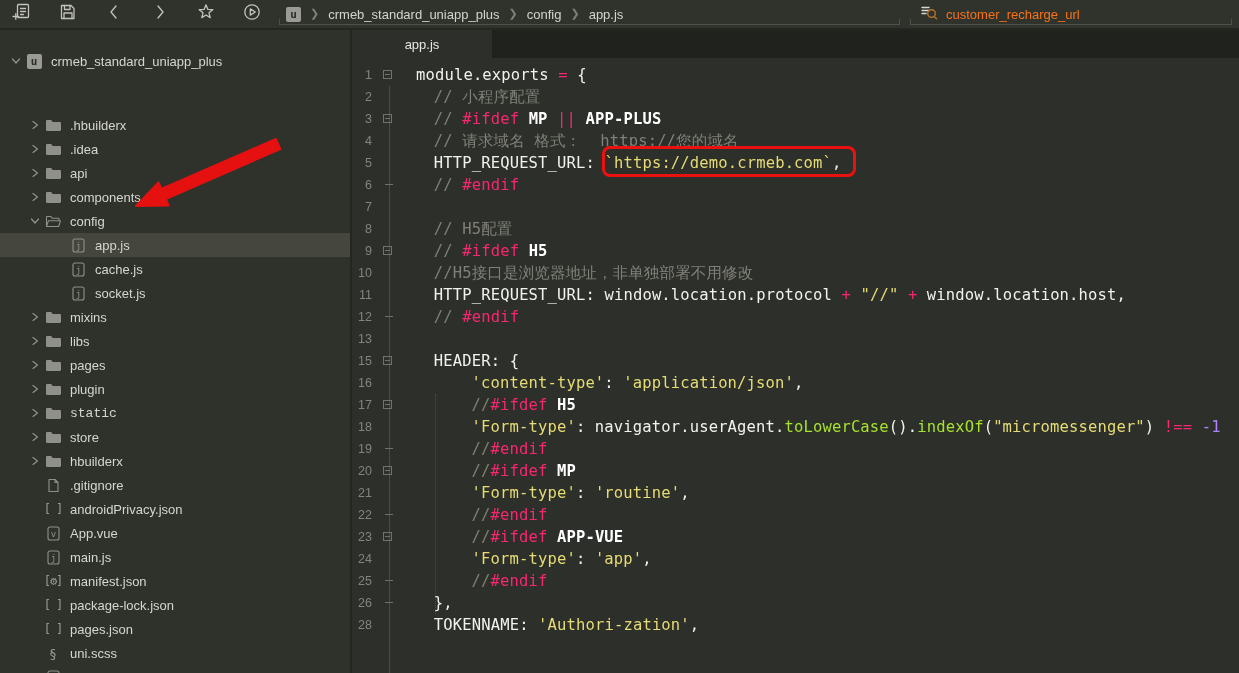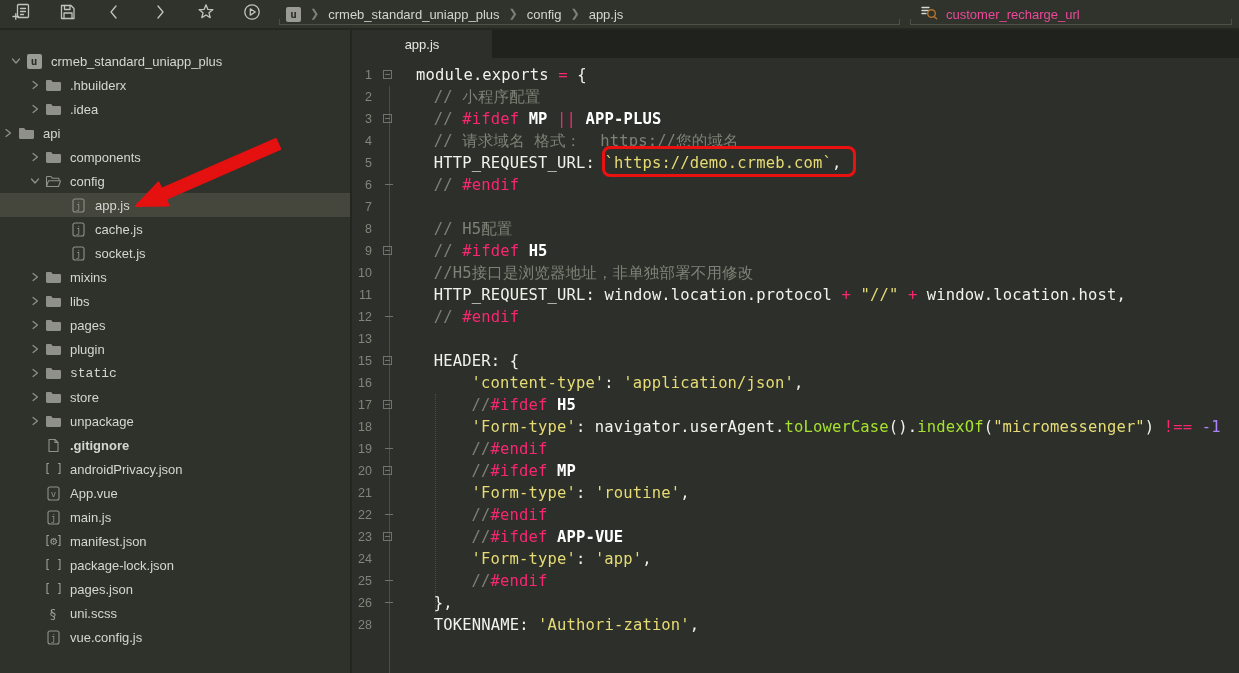--- a/index.html
+++ b/index.html
@@ -17,21 +17,21 @@
   .tb-seg::before,.tb-seg::after{content:"";position:absolute;bottom:-1px;width:1px;height:6px;background:#4e5148;}
   .tb-seg::before{left:-1px}.tb-seg::after{right:-1px}
   .breadcrumb{position:absolute;left:286px;top:0;height:28px;display:flex;align-items:center;gap:9px;
               font-size:13px;color:#d4d4ce;}
   .crumb-sep{color:#7e8177;font-size:11px;transform:translateY(-1px);}
   .uicon{width:15px;height:15px;background:#9b9b95;border-radius:2px;color:#2c2f28;font-weight:bold;
          font-size:11px;display:flex;align-items:center;justify-content:center;
          font-family:"DejaVu Sans Mono",monospace;}
   .searchbox{position:absolute;left:920px;top:0;height:28px;display:flex;align-items:center;gap:8px;}
   .searchbox svg{width:18px;height:18px;fill:none;stroke-width:1.4;stroke-linecap:round;}
-  .search-text{font-size:13px;color:#ec4899;}
+  .search-text{font-size:13px;color:#f97316;}
 
   
   .sidebar{position:absolute;left:0;top:30px;width:352px;height:643px;background:#2f322b;
            border-right:2px solid #23261f;box-sizing:border-box;padding-top:19px;overflow:hidden;z-index:1;}
   .trow{height:24px;display:flex;align-items:center;font-size:13px;color:#d6d6d0;white-space:nowrap;box-sizing:border-box;}
   .trow.selected{background:#45473d;}
   .chev{width:16px;display:flex;align-items:center;justify-content:center;flex:none;}
   .chev svg{width:10px;height:10px;stroke:#90938a;fill:none;stroke-width:1.2;stroke-linecap:round;stroke-linejoin:round;}
   .ficon{width:20px;display:flex;align-items:center;justify-content:center;flex:none;margin-right:7px;
          color:#9a9a94;font-family:"DejaVu Sans Mono",monospace;}
@@ -138,21 +138,21 @@
         <span class="chev">
           <svg viewBox="0 0 10 10">
             <path d="M1.5 3L5 7L8.5 3"></path>
           </svg>
         </span>
         <span class="ficon">
           <span class="uicon">u</span>
         </span>
         <span class="tlabel">crmeb_standard_uniapp_plus</span>
       </div>
-      <div class="trow" style="padding-left: 27px;">
+      <div class="trow" style="padding-left: 27px; margin-top: 40px;">
         <span class="chev">
           <svg viewBox="0 0 10 10">
             <path d="M3 1.5L7.5 5 3 8.5"></path>
           </svg>
         </span>
         <span class="ficon">
           <svg width="16" height="13" viewBox="0 0 16 13">
             <path d="M1 2.2C1 1.5 1.5 1 2.2 1h3.9l1.6 2h7.1c.7 0 1.2.5 1.2 1.2v6.6c0 .7-.5 1.2-1.2 1.2H2.2C1.5 12 1 11.5 1 10.8z" fill="#8f9089"></path>
           </svg>
         </span>
@@ -164,21 +164,21 @@
             <path d="M3 1.5L7.5 5 3 8.5"></path>
           </svg>
         </span>
         <span class="ficon">
           <svg width="16" height="13" viewBox="0 0 16 13">
             <path d="M1 2.2C1 1.5 1.5 1 2.2 1h3.9l1.6 2h7.1c.7 0 1.2.5 1.2 1.2v6.6c0 .7-.5 1.2-1.2 1.2H2.2C1.5 12 1 11.5 1 10.8z" fill="#8f9089"></path>
           </svg>
         </span>
         <span class="tlabel">.idea</span>
       </div>
-      <div class="trow" style="">
+      <div class="trow" style="padding-left: 27px;">
         <span class="chev">
           <svg viewBox="0 0 10 10">
             <path d="M3 1.5L7.5 5 3 8.5"></path>
           </svg>
         </span>
         <span class="ficon">
           <svg width="16" height="13" viewBox="0 0 16 13">
             <path d="M1 2.2C1 1.5 1.5 1 2.2 1h3.9l1.6 2h7.1c.7 0 1.2.5 1.2 1.2v6.6c0 .7-.5 1.2-1.2 1.2H2.2C1.5 12 1 11.5 1 10.8z" fill="#8f9089"></path>
           </svg>
         </span>
@@ -320,23 +320,23 @@
         <span class="chev">
           <svg viewBox="0 0 10 10">
             <path d="M3 1.5L7.5 5 3 8.5"></path>
           </svg>
         </span>
         <span class="ficon">
           <svg width="16" height="13" viewBox="0 0 16 13">
             <path d="M1 2.2C1 1.5 1.5 1 2.2 1h3.9l1.6 2h7.1c.7 0 1.2.5 1.2 1.2v6.6c0 .7-.5 1.2-1.2 1.2H2.2C1.5 12 1 11.5 1 10.8z" fill="#8f9089"></path>
           </svg>
         </span>
-        <span class="tlabel">unpackage</span>
-      </div>
-      <div class="trow" style="padding-left: 27px; font-weight: bold;">
+        <span class="tlabel">hbuilderx</span>
+      </div>
+      <div class="trow" style="padding-left: 27px;">
         <span class="chev"></span>
         <span class="ficon">
           <svg width="13" height="15" viewBox="0 0 13 15">
             <path d="M2 1.5h6l3 3v9H2z" fill="none" stroke="#8f9089" stroke-width="1.1" stroke-linejoin="round"></path>
             <path d="M8 1.5v3h3" fill="none" stroke="#8f9089" stroke-width="1.1" stroke-linejoin="round"></path>
           </svg>
         </span>
         <span class="tlabel">.gitignore</span>
       </div>
       <div class="trow" style="padding-left: 27px;">

